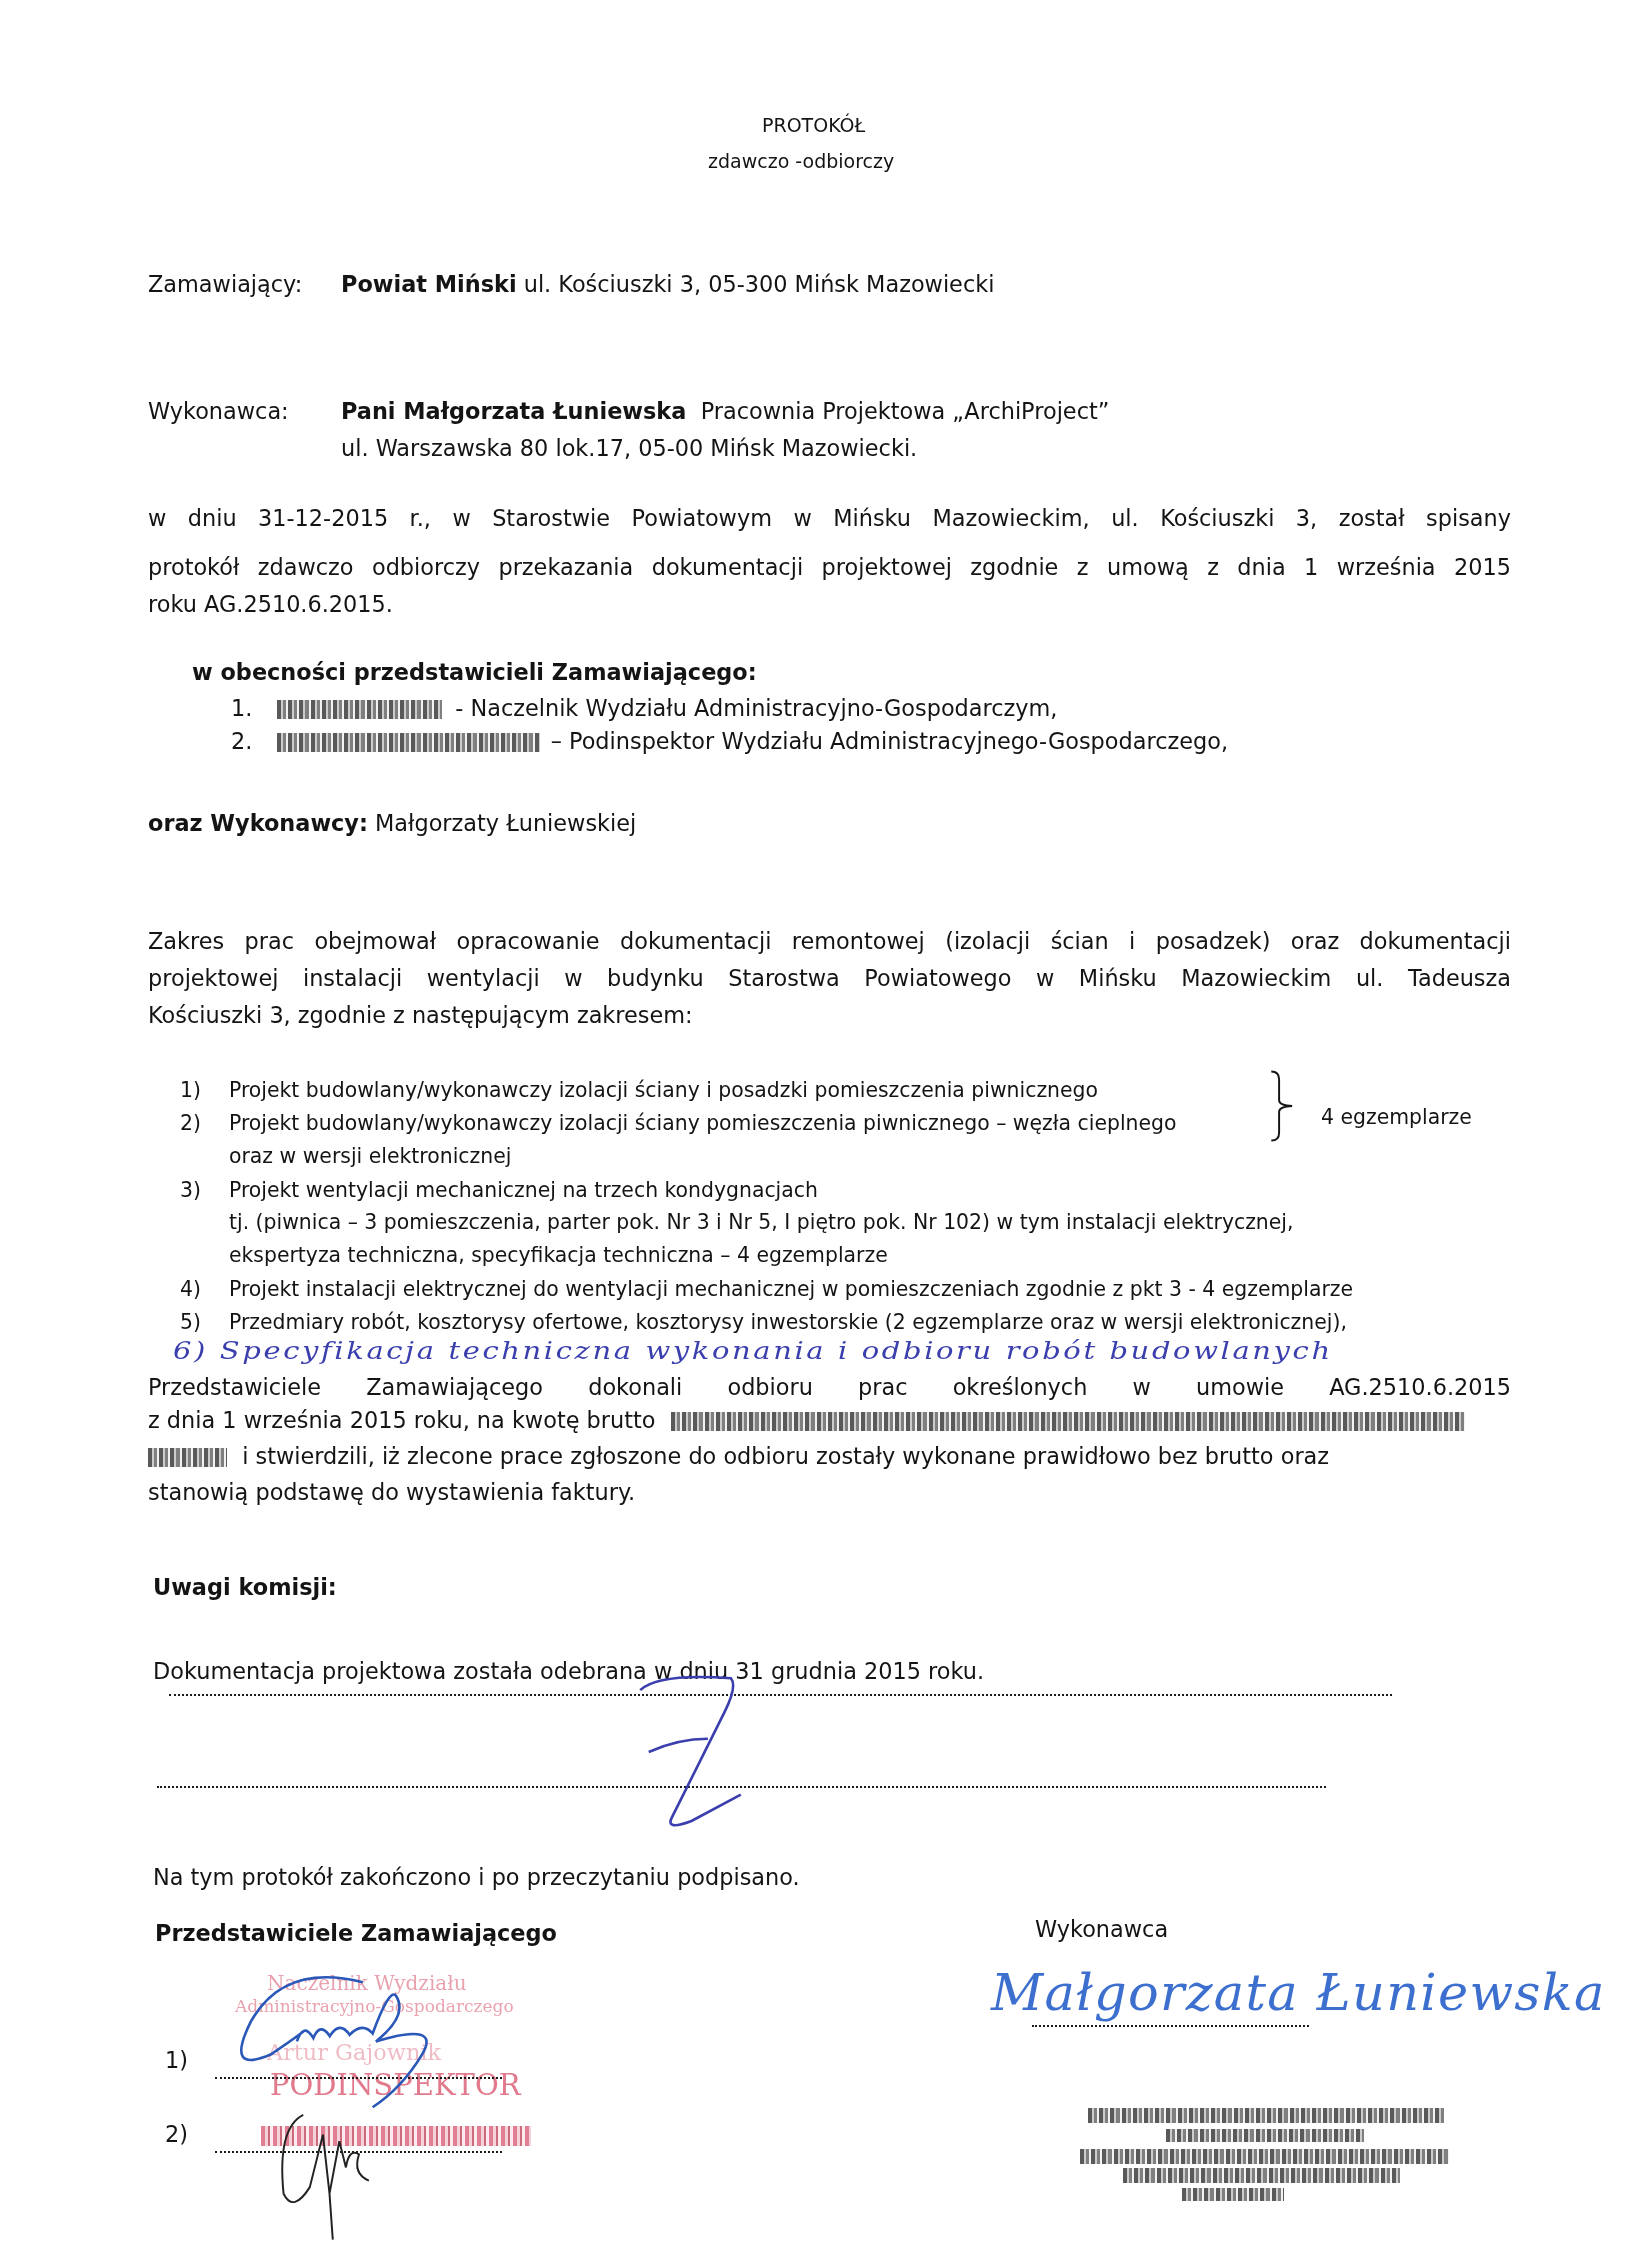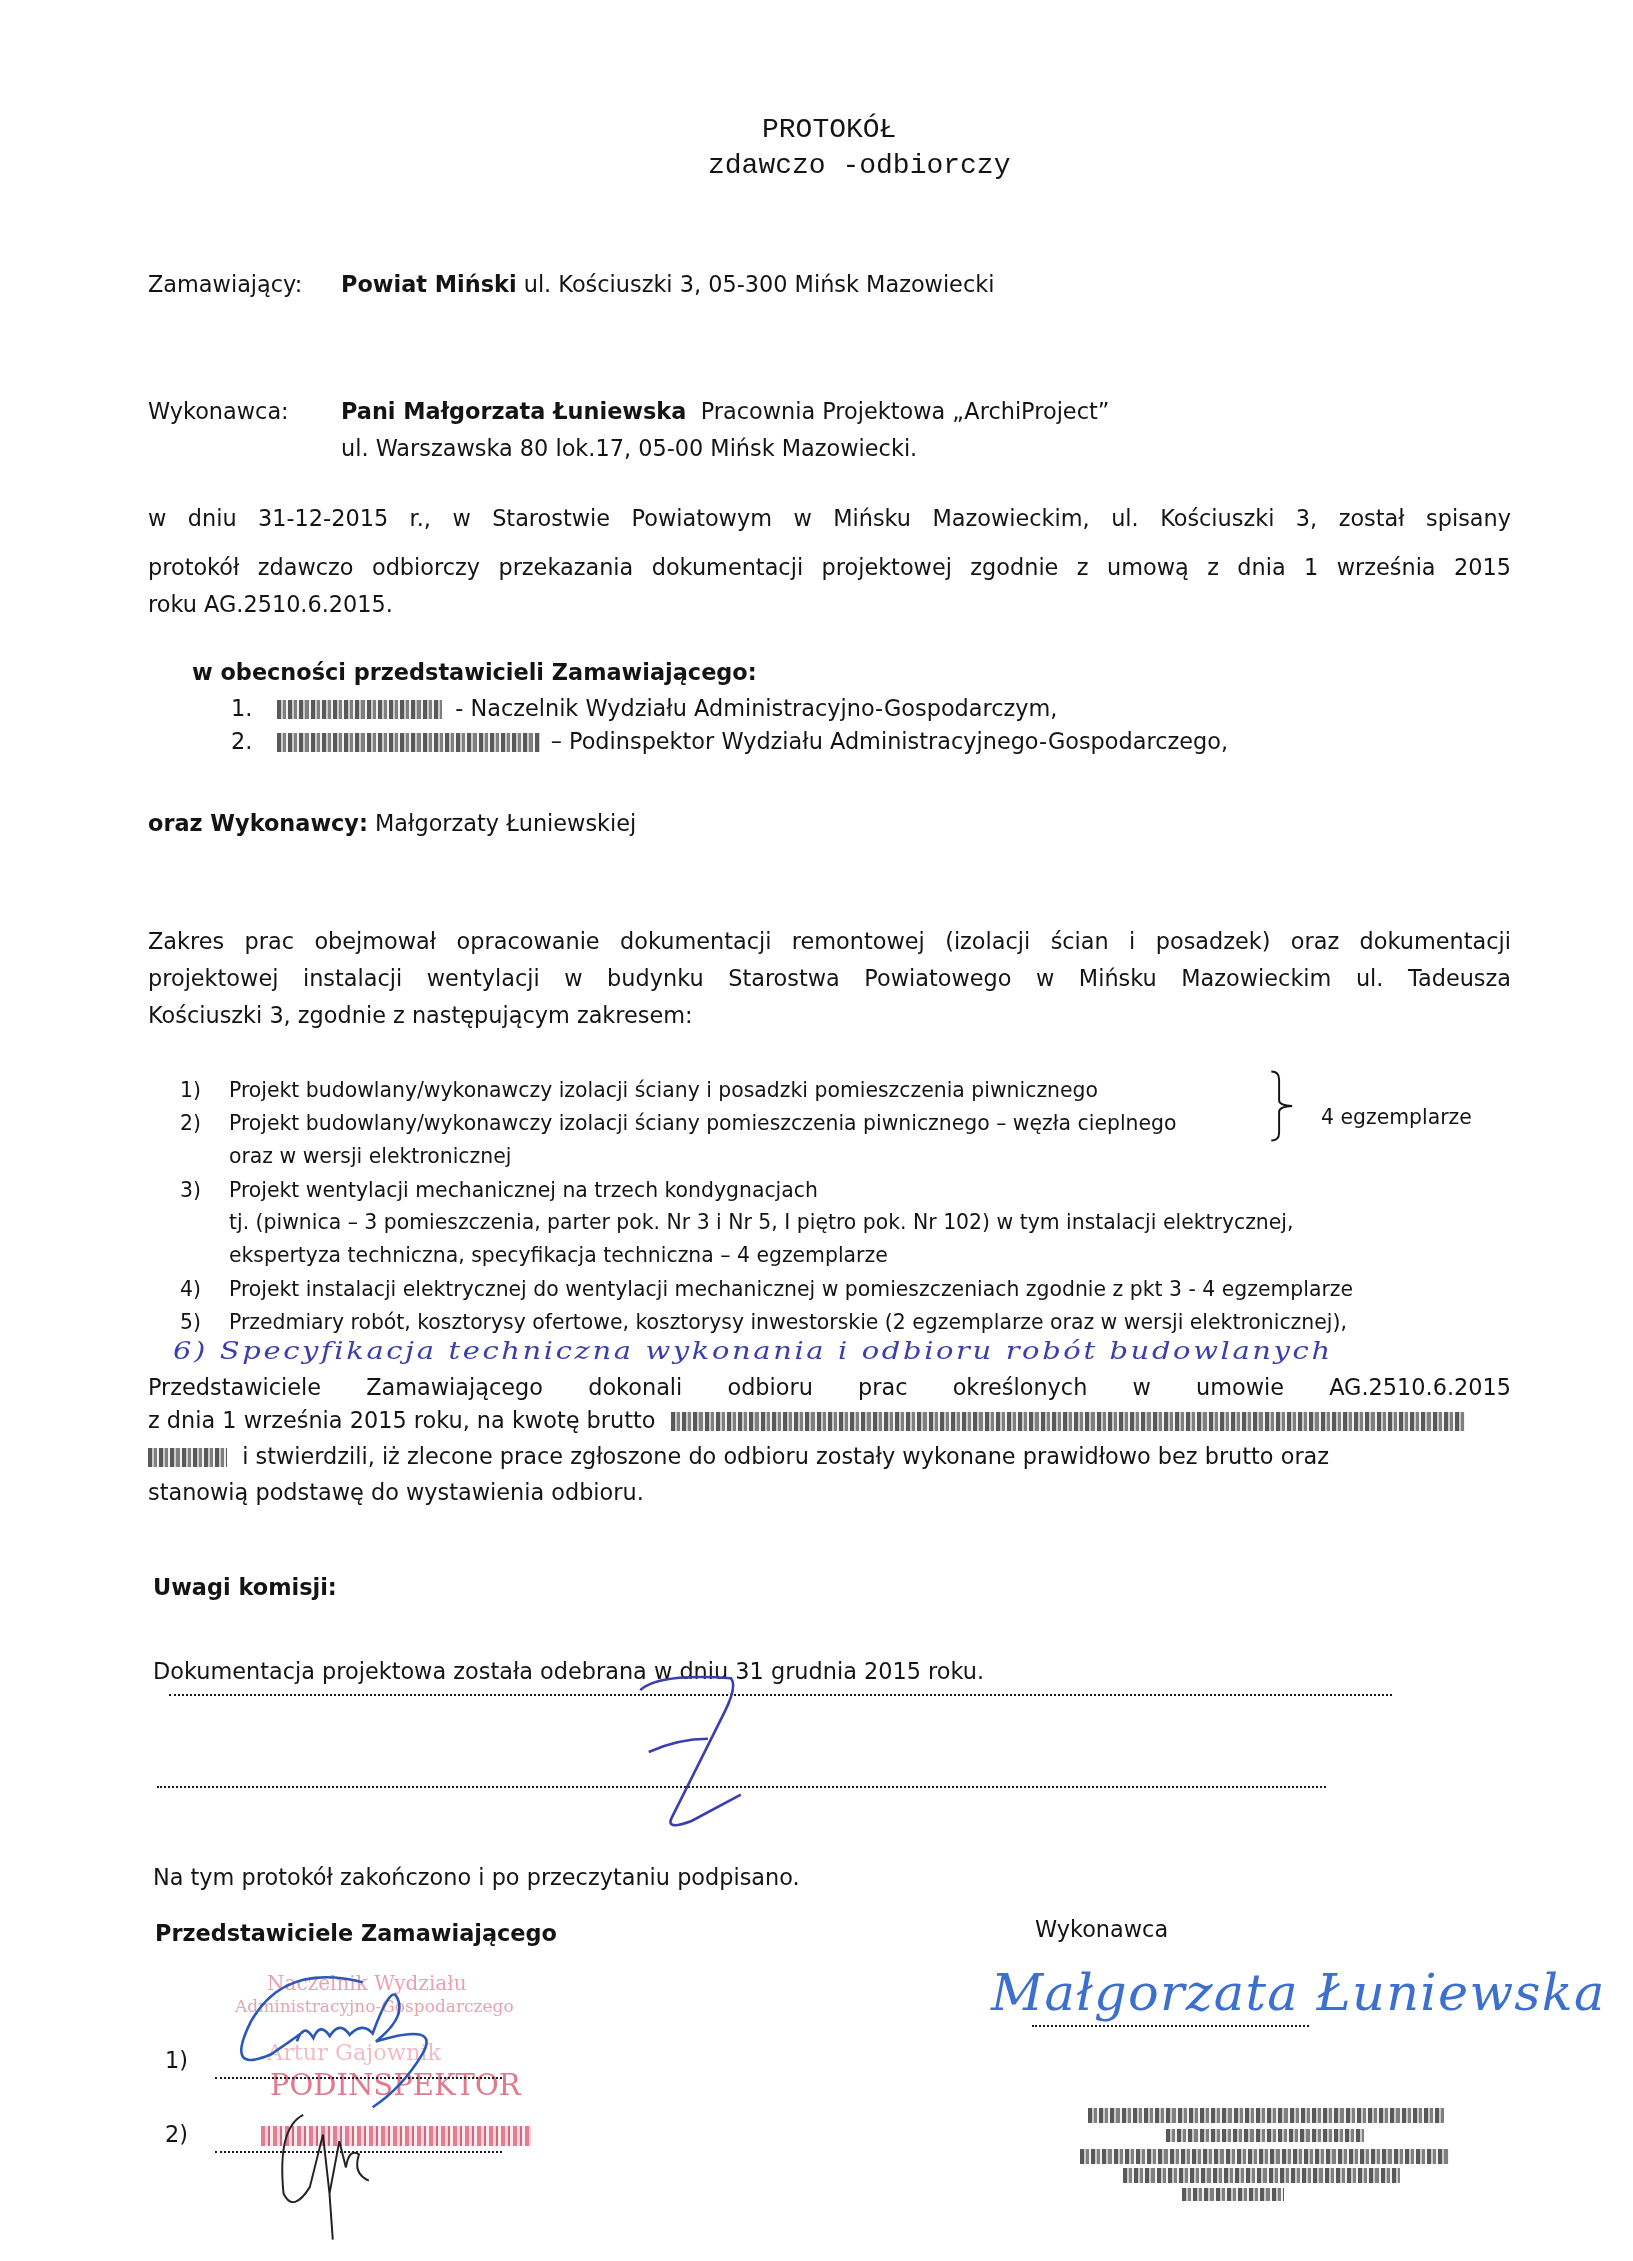--- a/index.html
+++ b/index.html
@@ -1,20 +1,20 @@
 <!DOCTYPE html>
 <html style="font-size:10.5px"><head>
 <meta charset="utf-8">
 <style>
   html, body { margin:0; padding:0; background:#ffffff; }
   body { width:1634px; height:2261px; position:relative; overflow:hidden;
          font-family:"DejaVu Sans", "Liberation Sans", sans-serif; color:#141414; }
   .t { position:absolute; white-space:nowrap; font-size:22.4px; line-height:1; }
   .b { font-weight:bold;text-align:right; }
-  .title { font-size:28px;font-family:Liberation Mono, monospace; }
+  .title { font-size:19px; }
   .j { position:absolute; font-size:22.4px; line-height:36px; text-align:justify; text-align-last:justify; white-space:normal; }
   .list { font-size:20.4px; }
   .hand { position:absolute; white-space:nowrap; font-family:"DejaVu Serif", serif; font-style:italic; color:#3b3fae; }
   .dots { position:absolute; height:0; border-top:2.6px dotted #1a1a1a; }
   .redact { position:absolute; display:inline-block; height:18.4px;
             background:repeating-linear-gradient(90deg,#222 0 4px,#bbb 4px 6px,#555 6px 9.2px,#eee 9.2px 11.2px);
             opacity:0.75; filter:blur(0.7px); }
   .redact.pink { background:repeating-linear-gradient(90deg,#d9607a 0 4px,#f3c6cf 4px 6.6px,#c4445e 6.6px 9.2px,#fbe7eb 9.2px 12px); opacity:0.8; }
   .stamp { position:absolute; white-space:nowrap; font-family:"DejaVu Serif", serif; color:#e07a8c; }
   svg { position:absolute; overflow:visible; }
@@ -91,21 +91,21 @@
 
 <div class="j" style="left:148px; top:1369px; width:1363px;">Przedstawiciele  Zamawiającego  dokonali  odbioru  prac  określonych  w  umowie  AG.2510.6.2015</div>
 <div class="t" style="left:148px; top:1409px;">
   <span>z dnia 1 września 2015 roku, na kwotę brutto</span>
   <span class="redact" style="position:relative; width:794px; top:2.6px; margin-left:8px;"></span>
 </div>
 <div class="t" style="left:148px; top:1445px;">
   <span class="redact" style="position:relative; width:79px; top:2.6px; margin-right:8px;"></span>
   <span>i stwierdzili, iż zlecone prace zgłoszone do odbioru zostały wykonane prawidłowo bez brutto oraz</span>
 </div>
-<div class="t" style="left:148px; top:1481px;">stanowią podstawę do wystawienia odbioru.</div>
+<div class="t" style="left:148px; top:1481px;">stanowią podstawę do wystawienia faktury.</div>
 
 <div class="t b" style="left:153px; top:1576px;">Uwagi komisji:</div>
 <div class="t" style="left:153px; top:1660px;">Dokumentacja projektowa  została odebrana w dniu 31 grudnia 2015 roku.</div>
 <div class="dots" style="left:169px; top:1694px; width:1223px;"></div>
 <div class="dots" style="left:157px; top:1786px; width:1169px;"></div>
 <svg style="left:619px; top:1673px;" width="145" height="171" viewBox="0 0 220 260">
   <path d="M32 26 Q60 0 170 8 Q180 20 160 60 L80 220 Q70 240 110 225 L185 185" fill="none" stroke="#3b3fae" stroke-width="4"></path>
   <path d="M45 120 Q90 100 135 100" fill="none" stroke="#3b3fae" stroke-width="4"></path>
 </svg>
 

